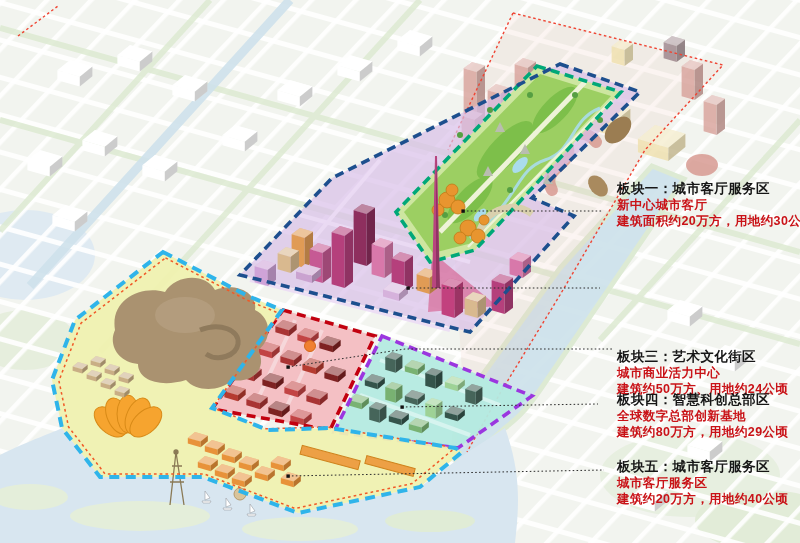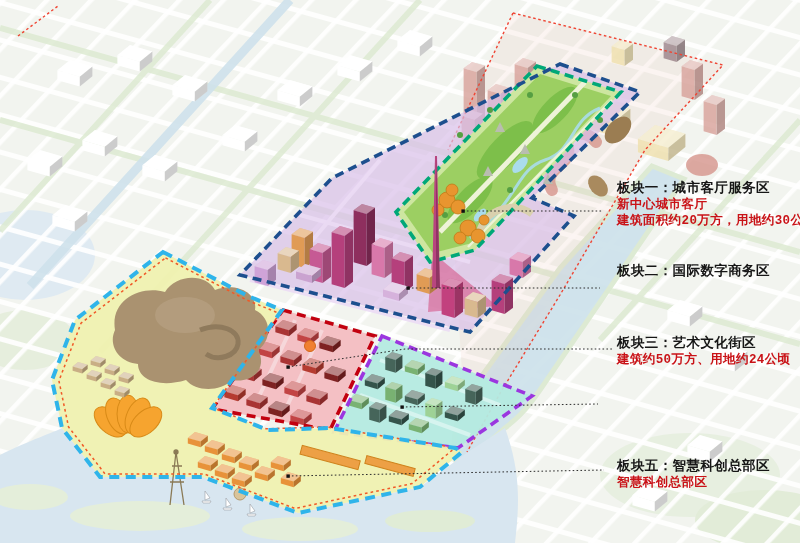--- a/index.html
+++ b/index.html
@@ -1,27 +1,27 @@
 <!DOCTYPE html>
 <html><head>
 <meta charset="utf-8">
 <style>
   html,body{margin:0;padding:0;background:#ffffff;}
   .stage{position:relative;width:800px;height:543px;overflow:hidden;background:#f4f6f2;
-         font-family:Liberation Mono, monospace;}
+         font-family:Liberation Sans, sans-serif;}
   .stage svg{position:absolute;left:0;top:0;}
   .zdash{fill:none;stroke-width:3.6;stroke-dasharray:9 5.5;}
   .zdash-wide{fill:none;stroke-width:4;stroke-dasharray:10 6.5;}
   .fdot{fill:none;stroke-width:1.4;stroke-dasharray:2.6 2.6;}
   .idot{fill:none;stroke-width:1.6;stroke-dasharray:2.8 3.2;}
   .leader{fill:none;stroke-width:1;stroke-dasharray:1.6 2.3;}
   .panel{position:absolute;left:617px;white-space:nowrap;}
   .ptitle{font-size:13.5px;font-weight:700;color:#161616;letter-spacing:.4px;line-height:17px;}
   .pline{font-size:12.5px;font-weight:700;color:#c91217;letter-spacing:.4px;line-height:16px;}
-  .b1{top:180px}.b2{top:263px}.b3{top:335px}.b4{top:391px}.b5{top:458px}
+  .b1{top:180px}.b2{top:263px}.b3{top:348px}.b4{top:391px}.b5{top:458px}
 </style>
 </head>
 <body>
 
 <div class="stage">
 <svg width="800" height="543" viewBox="0 0 800 543">
   <defs>
     <pattern id="gA" patternUnits="userSpaceOnUse" width="36" height="36" patternTransform="rotate(15.5)">
       <rect width="36" height="5" fill="#ffffff"></rect>
     </pattern>
@@ -326,23 +326,29 @@
     </g>
   </g>
 </svg>
 
 <div class="panel b1">
   <div class="ptitle">板块一：城市客厅服务区</div>
   <div class="pline">新中心城市客厅</div>
   <div class="pline">建筑面积约20万方，用地约30公顷</div>
 </div>
 <div class="panel b2">
-  <div class="ptitle">板块二：国际数字商务区</div>
 </div>
 <div class="panel b3">
   <div class="ptitle">板块三：艺术文化街区</div>
+  <div class="pline">城市商业活力中心</div>
   <div class="pline">建筑约50万方、用地约24公顷</div>
 </div>
+<div class="panel b4">
+  <div class="ptitle">板块四：智慧科创总部区</div>
+  <div class="pline">全球数字总部创新基地</div>
+  <div class="pline">建筑约80万方，用地约29公顷</div>
+</div>
 <div class="panel b5">
-  <div class="ptitle">板块五：智慧科创总部区</div>
-  <div class="pline">智慧科创总部区</div>
+  <div class="ptitle">板块五：城市客厅服务区</div>
+  <div class="pline">城市客厅服务区</div>
+  <div class="pline">建筑约20万方，用地约40公顷</div>
 </div>
 </div>
 
 </body></html>

